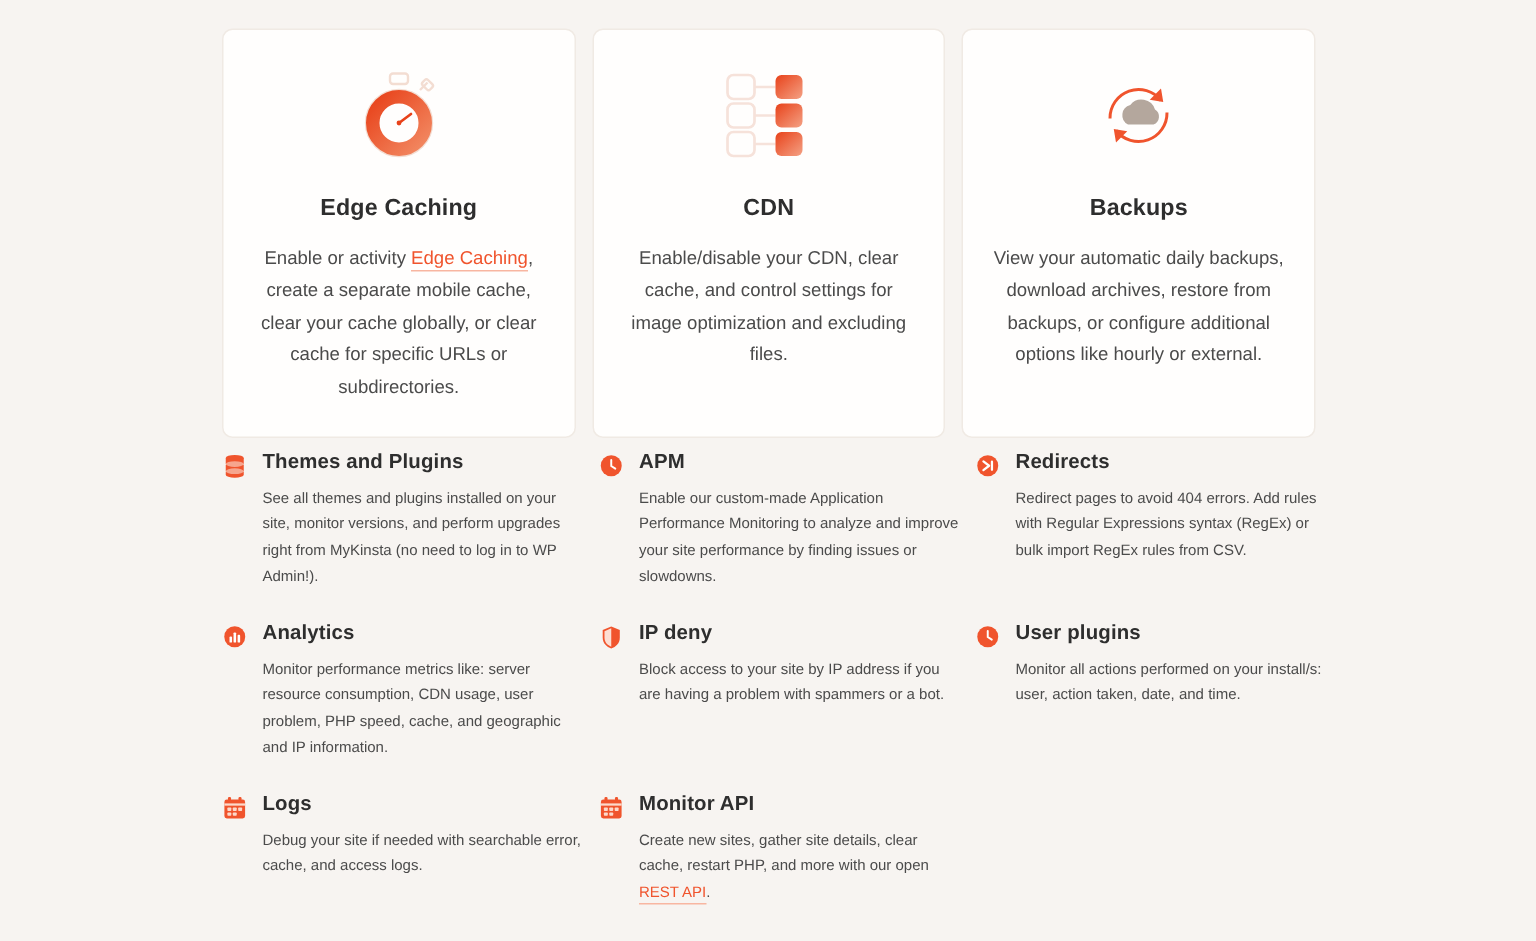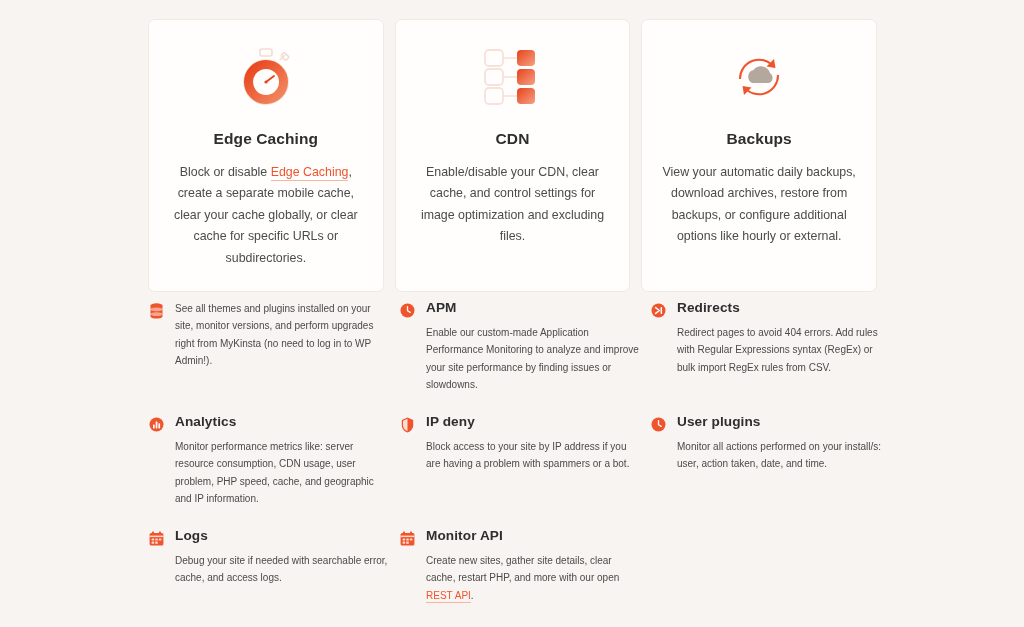--- a/index.html
+++ b/index.html
@@ -140,21 +140,21 @@
           <rect x="43.5" y="7" width="7" height="5" rx="1.5" fill="none" stroke="#f3ddd2" stroke-width="1.6" transform="rotate(45 47 9.5)"></rect>
           <circle cx="28" cy="35" r="22" fill="none" stroke="#f3ddd2" stroke-width="1.6"></circle>
           <circle cx="28" cy="35" r="17.5" fill="none" stroke="url(#gStop)" stroke-width="9"></circle>
           <circle cx="28" cy="35" r="12" fill="#fffefd"></circle>
           <path d="M28 35 L36 29" stroke="#e8421a" stroke-width="1.8" fill="none" stroke-linecap="round"></path>
           <circle cx="28" cy="35" r="1.6" fill="#e8421a"></circle>
         </svg>
       </div>
       <div class="card-title">Edge Caching</div>
       <div class="card-desc">
-        <span>Block or disable </span><a class="inline-link" href="#">Edge Caching</a><span>, create a separate mobile cache, clear your cache globally, or clear cache for specific URLs or subdirectories.</span>
+        <span>Enable or activity </span><a class="inline-link" href="#">Edge Caching</a><span>, create a separate mobile cache, clear your cache globally, or clear cache for specific URLs or subdirectories.</span>
       </div>
     </div>
 
     <div class="card">
       <div class="card-icon">
         <svg width="60" height="58" viewBox="0 0 60 58">
           <defs>
             <linearGradient id="gCdn" x1="0" y1="0" x2="1" y2="1">
               <stop offset="0%" stop-color="#e8421a"></stop>
               <stop offset="100%" stop-color="#f4a184"></stop>
@@ -197,20 +197,21 @@
         <svg width="15" height="16" viewBox="0 0 15 16">
           <ellipse cx="7.5" cy="2.3" rx="6" ry="2" fill="#f0542d"></ellipse>
           <path d="M1.5 2.3 v4 a6 2 0 0 0 12 0 v-4 z" fill="#f0542d"></path>
           <path d="M1.5 7 v4 a6 2 0 0 0 12 0 v-4 z" fill="#f0542d"></path>
           <path d="M1.5 11.5 v2 a6 2 0 0 0 12 0 v-2 z" fill="#f0542d"></path>
           <ellipse cx="7.5" cy="6.4" rx="6" ry="1.9" fill="#fbe7de" opacity=".55"></ellipse>
           <ellipse cx="7.5" cy="11.1" rx="6" ry="1.9" fill="#fbe7de" opacity=".55"></ellipse>
         </svg>
       </div>
       <div class="feature-body">
+        <div class="feature-title">Themes and Plugins</div>
         <div class="feature-desc">See all themes and plugins installed on your site, monitor versions, and perform upgrades right from MyKinsta (no need to log in to WP Admin!).</div>
       </div>
     </div>
 
     <div class="feature">
       <div class="feature-icon">
         <svg width="15" height="15" viewBox="0 0 15 15">
           <circle cx="7.5" cy="7.5" r="7" fill="#f0542d"></circle>
           <path d="M7.5 3.6 V7.7 L10.2 9.4" stroke="#fffefd" stroke-width="1.3" fill="none" stroke-linecap="round"></path>
         </svg>

